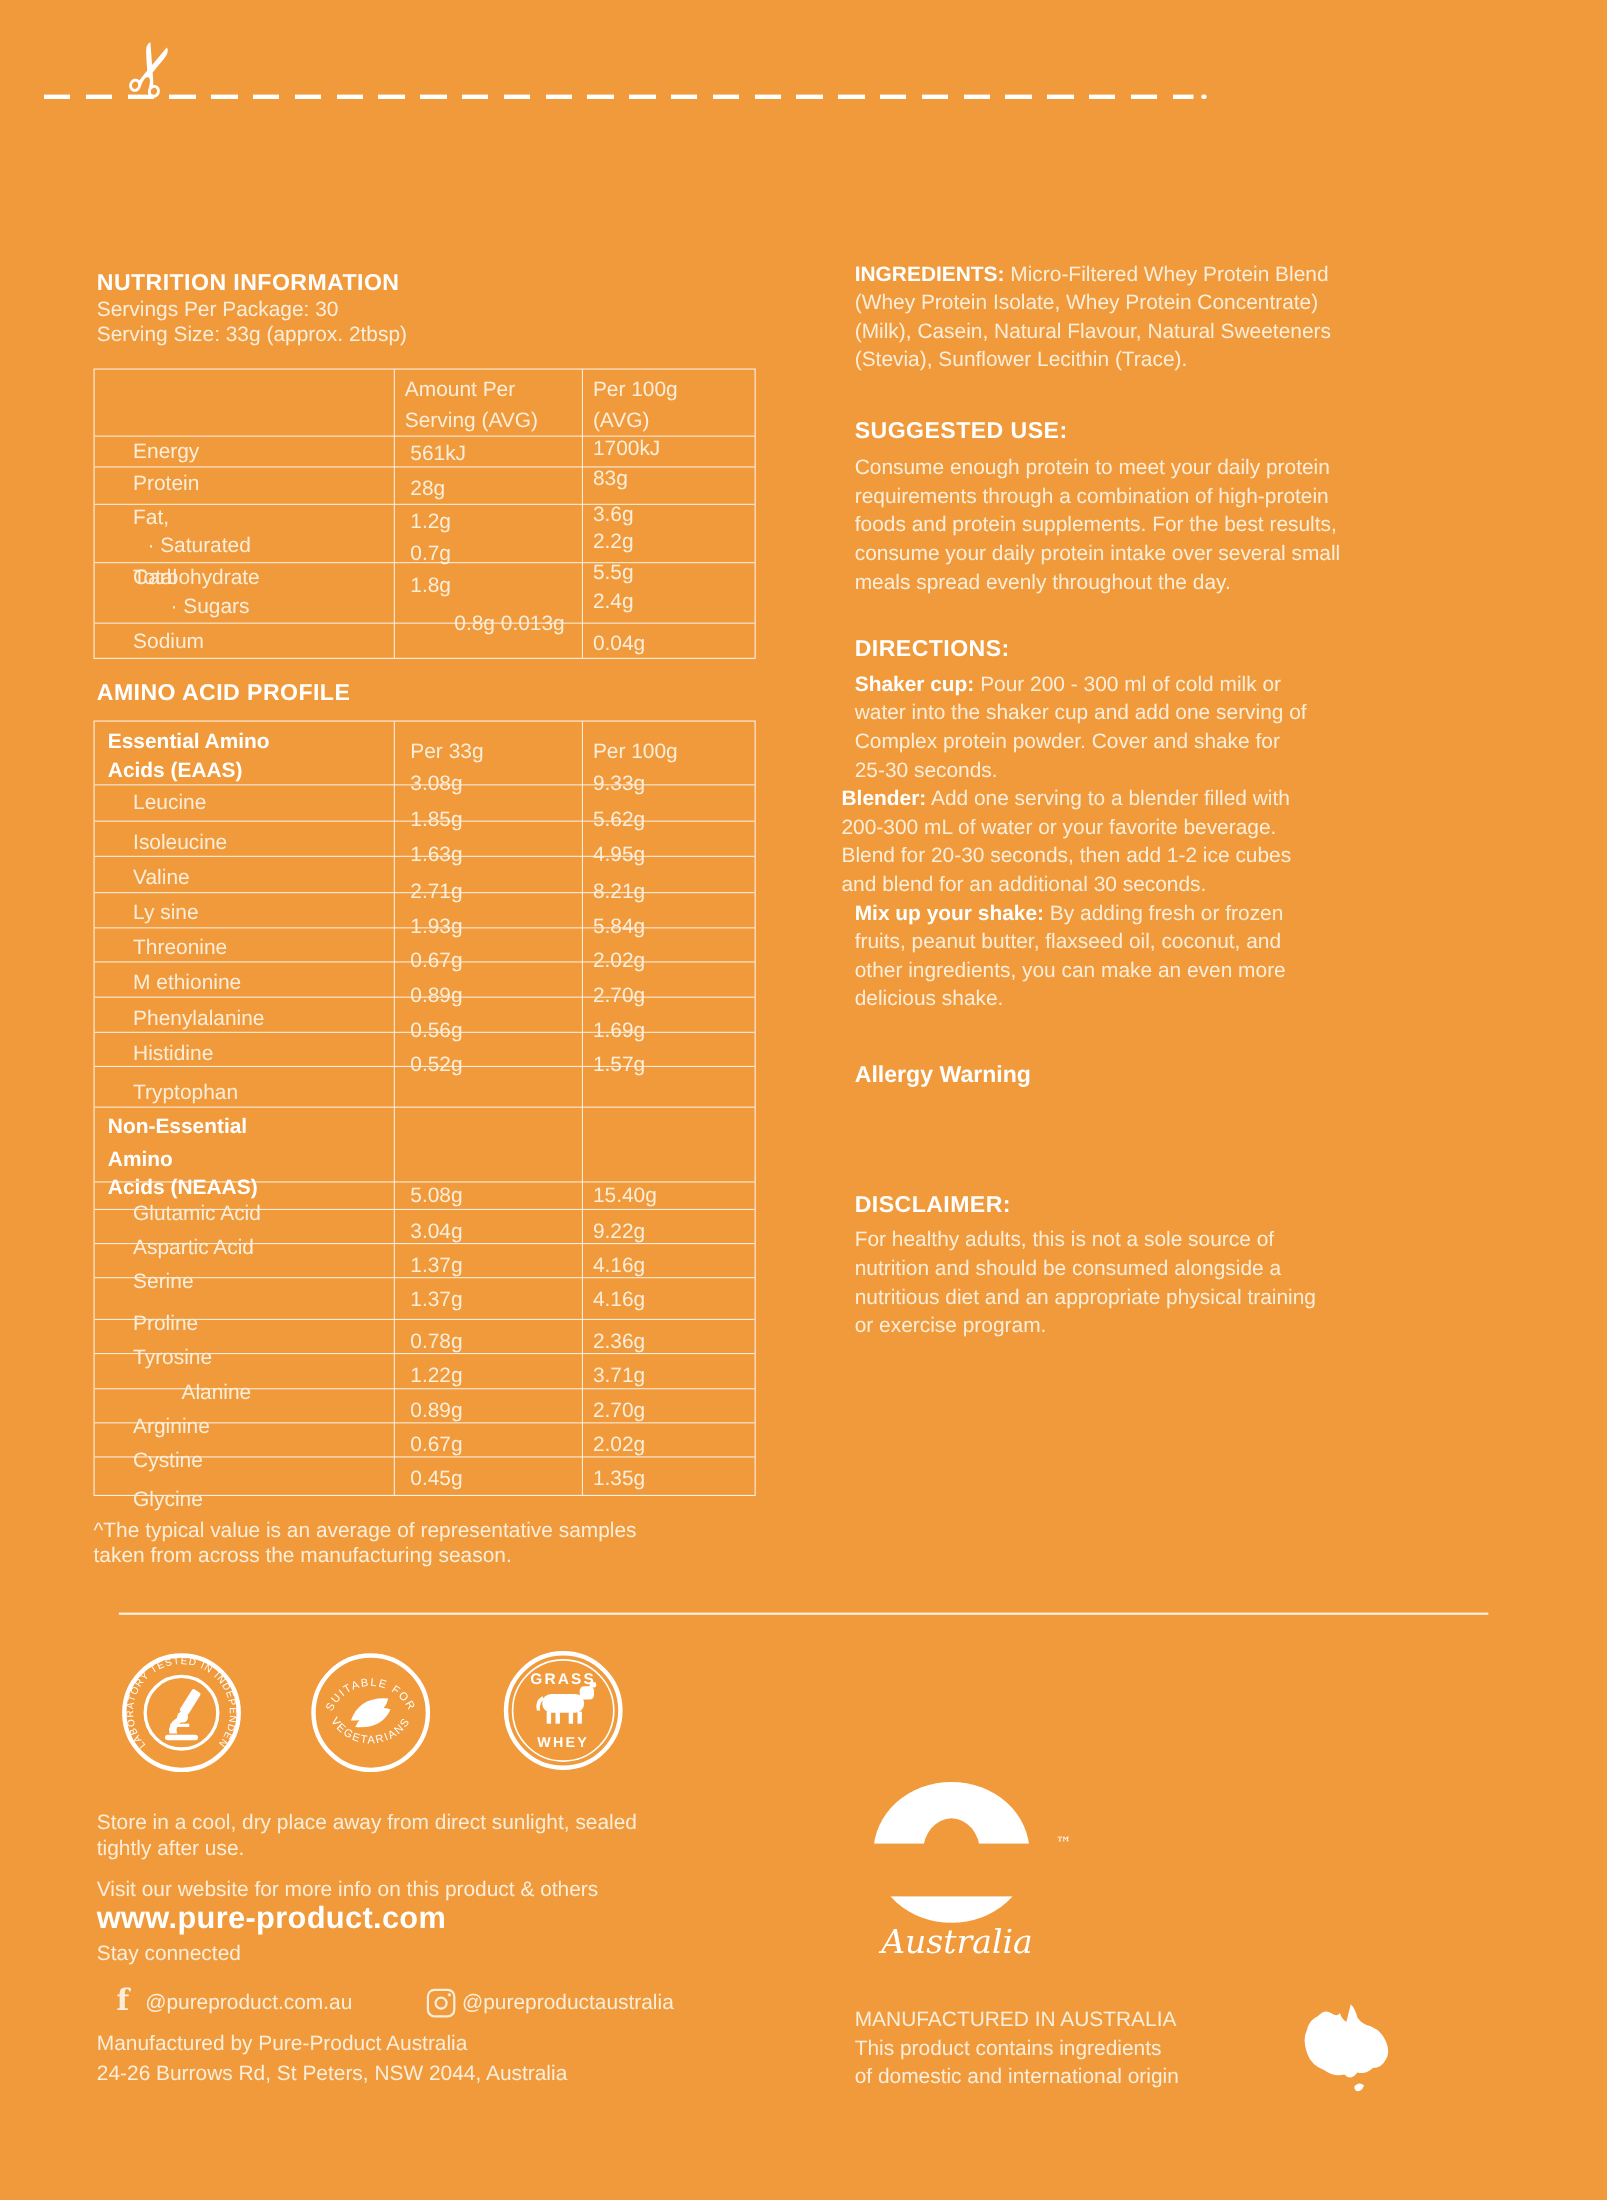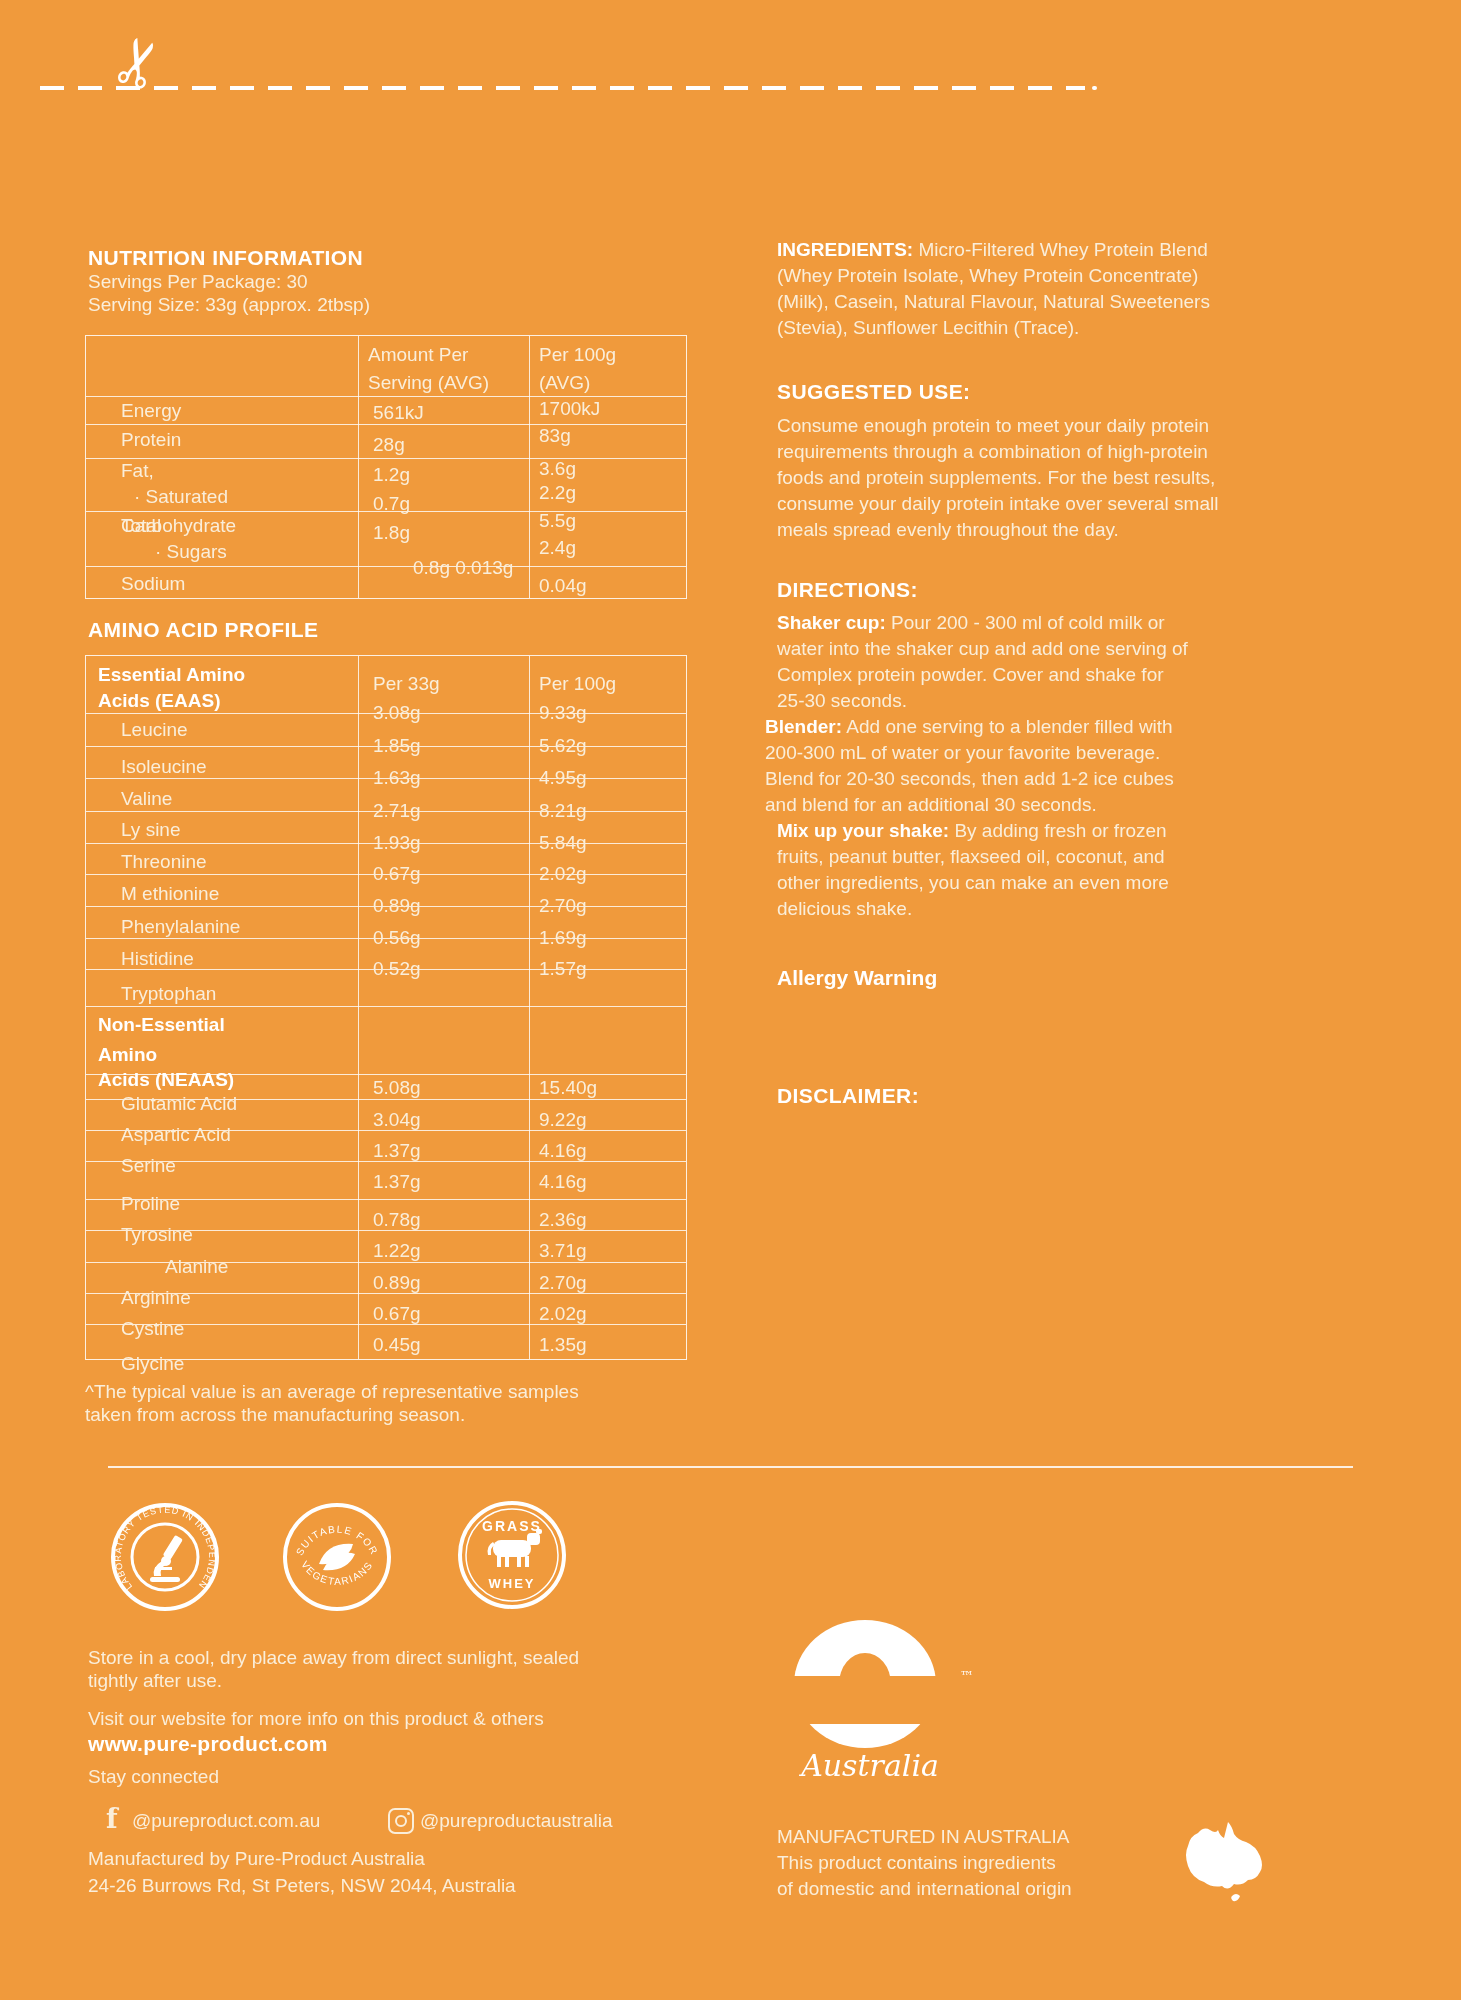--- a/index.html
+++ b/index.html
@@ -226,20 +226,24 @@
 Blend for 20-30 seconds, then add 1-2 ice cubes
 and blend for an additional 30 seconds.</span></div>
   <div class="para" style="left:777px;top:818px;"><b>Mix up your shake:</b><span> By adding fresh or frozen
 fruits, peanut butter, flaxseed oil, coconut, and
 other ingredients, you can make an even more
 delicious shake.</span></div>
 
   <div class="hd" style="left:777px;top:966px;letter-spacing:0;">Allergy Warning</div>
 
   <div class="hd" style="left:777px;top:1084px;">DISCLAIMER:</div>
+  <div class="para" style="left:777px;top:1115px;">For healthy adults, this is not a sole source of
+nutrition and should be consumed alongside a
+nutritious diet and an appropriate physical training
+or exercise program.</div>
 
   <div class="divider"></div>
 
   <svg class="badge" style="left:110px;top:1502px;" viewBox="0 0 110 110">
     <defs>
         <path id="b1" d="M 24,86 A 44 44 0 1 1 86,86"></path>
       </defs>
     <circle cx="55" cy="55" r="52" fill="none" stroke="#fff" stroke-width="4"></circle>
     <circle cx="55" cy="55" r="33" fill="none" stroke="#fff" stroke-width="3"></circle>
     <text font-size="9" letter-spacing="1"><textPath href="#b1" startOffset="2">LABORATORY TESTED IN INDEPENDENT</textPath></text>
@@ -279,21 +283,21 @@
       <rect x="34" y="24" width="4" height="11"></rect>
       <rect x="42" y="24" width="4" height="11"></rect>
       <path d="M 10,10 q -7,4 -5,13 l 3,0 q -1,-8 4,-10 Z"></path>
     </g>
     <text x="55" y="88" font-size="13" font-weight="bold" letter-spacing="2" text-anchor="middle">WHEY</text>
   </svg>
 
   <div class="block" style="left:88px;top:1646px;">Store in a cool, dry place away from direct sunlight, sealed
 tightly after use.</div>
   <div class="t" style="left:88px;top:1708px;">Visit our website for more info on this product &amp; others</div>
-  <div class="t bw" style="left:88px;top:1733px;font-size:21px;letter-spacing:.3px;">www.pure-product.com</div>
+  <div class="t bw" style="left:88px;top:1733px;font-size:28px;letter-spacing:.3px;">www.pure-product.com</div>
   <div class="t" style="left:88px;top:1766px;">Stay connected</div>
 
   <div class="fb">f</div>
   <div class="t" style="left:132px;top:1810px;">@pureproduct.com.au</div>
   <div class="ig"></div>
   <div class="t" style="left:420px;top:1810px;">@pureproductaustralia</div>
 
   <div class="block" style="left:88px;top:1845px;line-height:27px;">Manufactured by Pure-Product Australia
 24-26 Burrows Rd, St Peters, NSW 2044, Australia</div>
 

